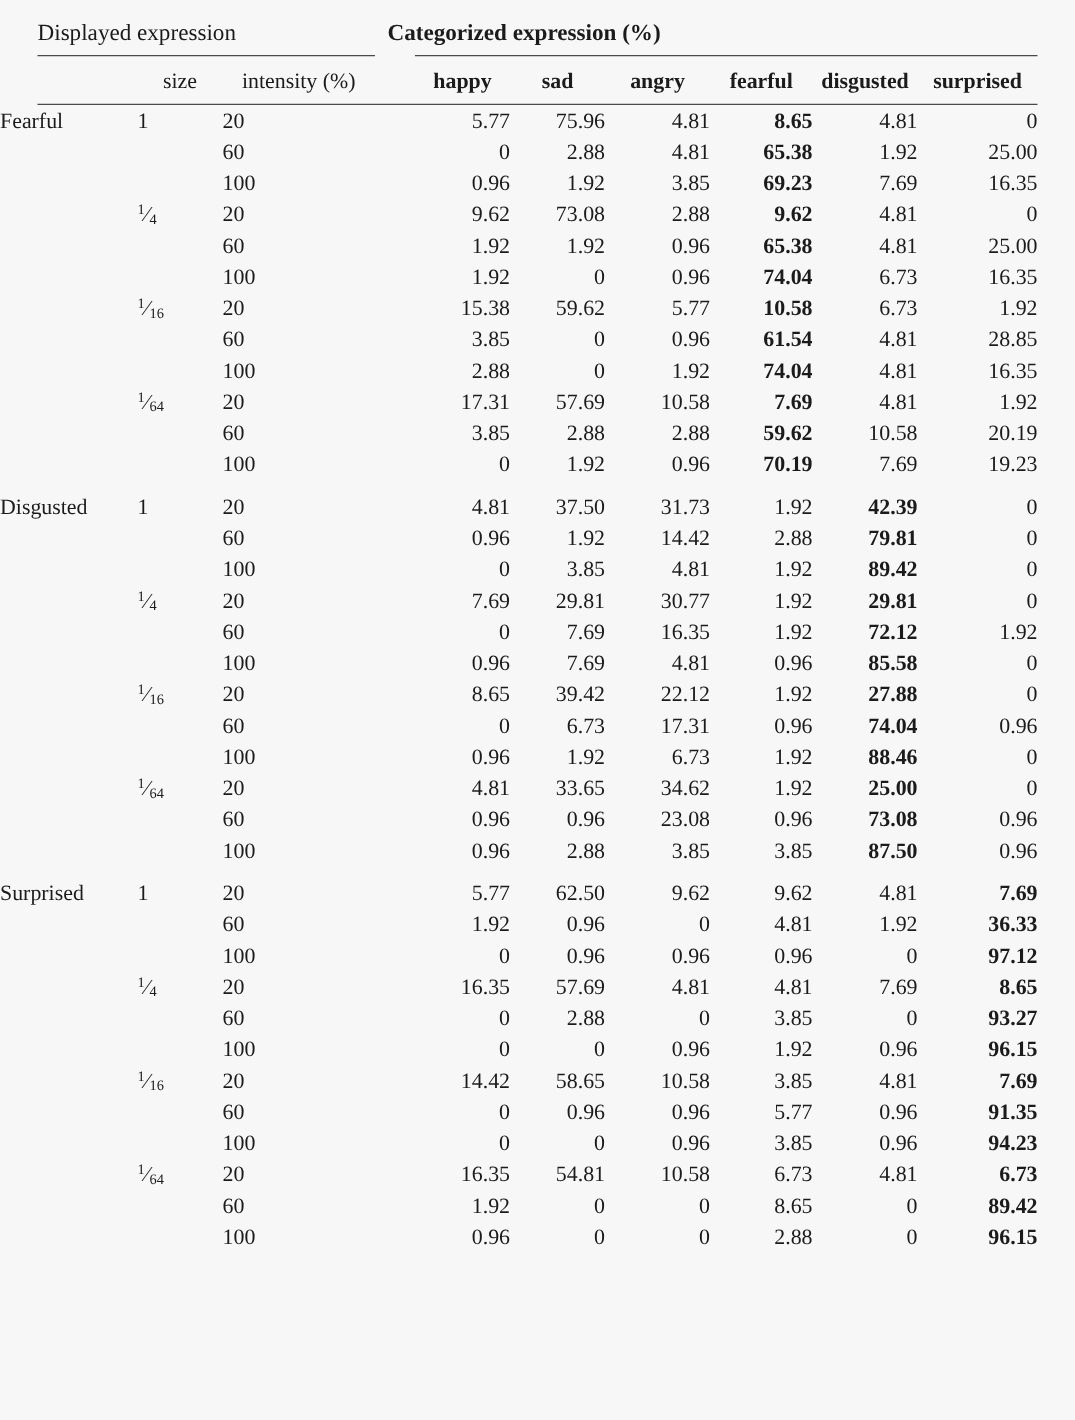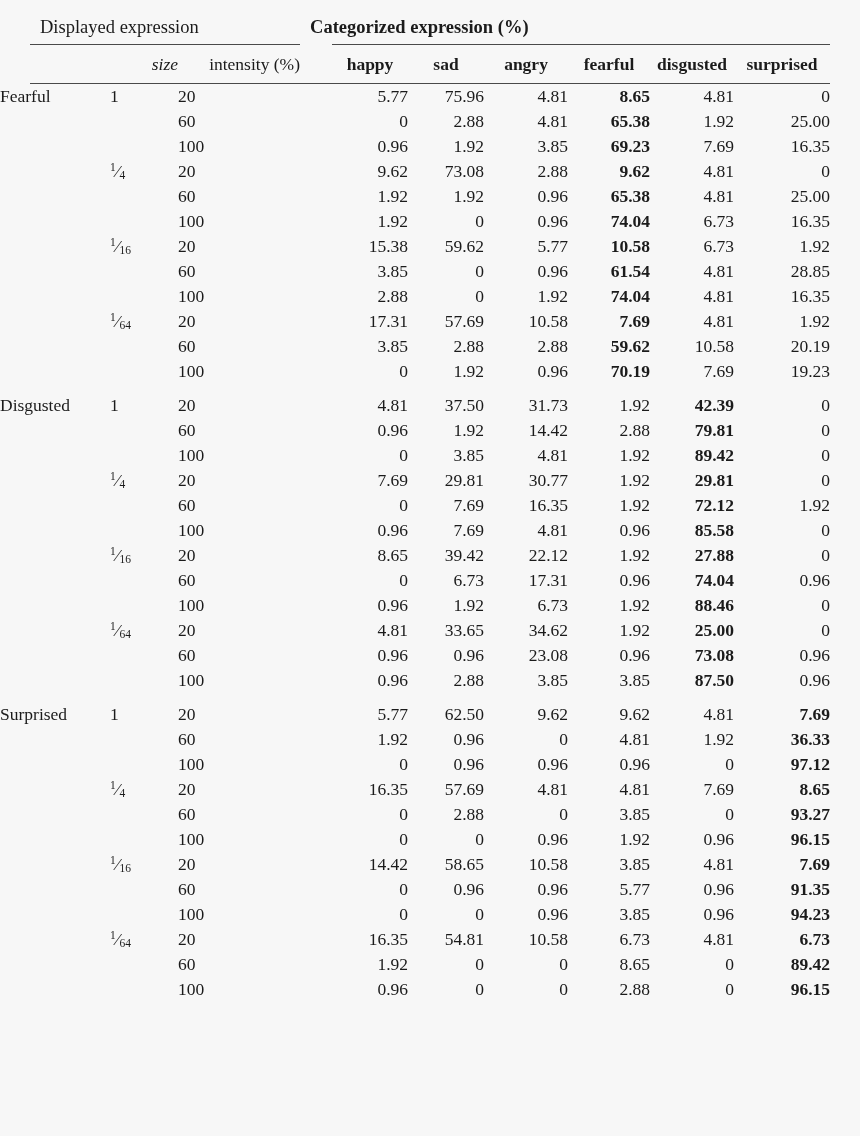--- a/index.html
+++ b/index.html
@@ -51,21 +51,21 @@
   tr.group-head td {
     padding: 0;
     vertical-align: bottom;
     height: 44px;
   }
   .grp-label {
     font-size: 18.5px;
     white-space: nowrap;
     padding-bottom: 6px;
   }
-  .grp-left  { padding-left: 40px; }
+  .grp-left  { padding-left: 30px; }
   .grp-right { padding-left: 10px; font-weight: bold; }
 
   
   tr.rule-row td { padding: 0; height: 1px; }
   .rule {
     height: 0;
     border-top: 1.4px solid #4a4a4a;
     font-size: 0;
     line-height: 0;
   }
@@ -74,22 +74,22 @@
   .rule-full  { margin-left: 30px; margin-right: 30px; }
 
   
   tr.col-head td {
     height: 38px;
     vertical-align: middle;
     padding: 0;
     font-size: 17.5px;
     white-space: nowrap;
   }
-  td.h-size   { text-align: right;  padding-left: 6px; font-style: italic; }
-  td.h-int    { text-align: right;  padding-left: 4px; }
+  td.h-size   { text-align: center;  padding-left: 6px; }
+  td.h-int    { text-align: center;  padding-left: 4px; }
   td.h-num    { text-align: center; font-weight: bold; }
 
   
   tr.data-row td {
     height: 25px;
     padding: 0;
     vertical-align: middle;
     white-space: nowrap;
     font-size: 17.5px;
   }

